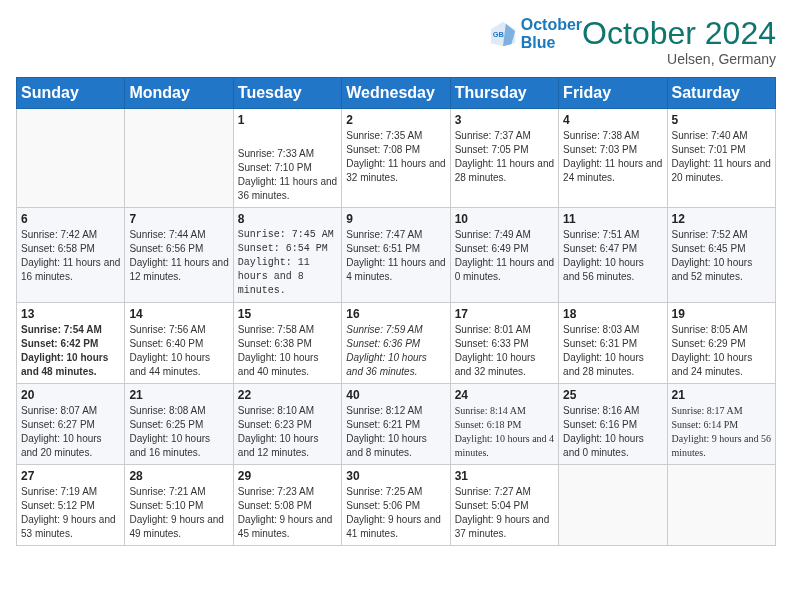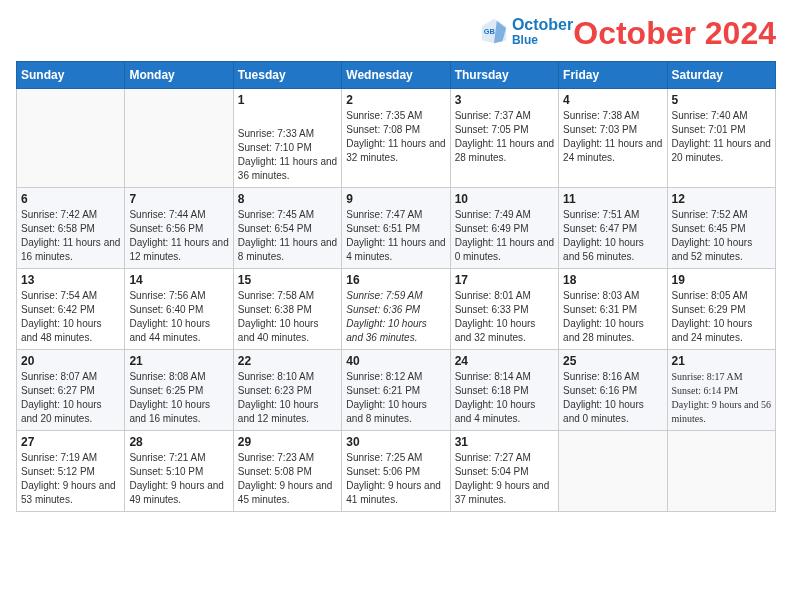--- a/index.html
+++ b/index.html
@@ -23,39 +23,39 @@
     }
     .logo-icon {
       width: 28px;
       height: 28px;
     }
     .title-block {
       text-align: right;
     }
     .month-title {
       font-size: 32px;
-      font-weight: 700;
-      color: #ef4444;
+      font-weight: 400;
+      color: #0f766e;
       line-height: 1.1;
     }
     .location {
       font-size: 14px;
       color: #555;
     }
     .calendar {
       width: 100%;
       border-collapse: collapse;
       font-size: 11px;
     }
     .calendar th {
       background: #2176c7;
       color: #fff;
       padding: 6px 4px;
       text-align: left;
-      font-size: 12px;
+      font-size: 16px;
       font-weight: 600;
       border: 1px solid #1a65a8;
     }
     .calendar td {
       border: 1px solid #ccc;
       vertical-align: top;
       padding: 4px 4px 4px 4px;
       width: calc(100% / 7);
       min-height: 80px;
       background: #fff;
@@ -83,25 +83,26 @@
 
 <div class="header">
   <div class="logo">
     <svg class="logo-icon" viewBox="0 0 30 30" xmlns="http://www.w3.org/2000/svg">
       <polygon points="15,2 28,10 28,25 15,28 2,25 2,10" fill="#2176c7" opacity="0.15"></polygon>
       <polygon points="18,4 28,12 24,26 15,28" fill="#2176c7" opacity="0.5"></polygon>
       <text x="4" y="18" font-size="8" fill="#2176c7" font-weight="bold">GB</text>
     </svg>
     <div>
       <div style="font-size:16px;font-weight:bold;color:#1a7abf;line-height:1.1;">October</div>
-      <div style="font-size:12px;font-weight:bold;color:#1a7abf;line-height:1.1;">Blue</div>
+      <div style="font-size:16px;font-weight:bold;color:#1a7abf;line-height:1.1;">Blue</div>
     </div>
   </div>
   <div class="title-block">
     <div class="month-title">October 2024</div>
+    <div class="location">Uelsen, Germany</div>
   </div>
 </div>
 
 <table class="calendar">
   <thead>
     <tr>
     <th>Sunday</th>
         <th>Monday</th>
         <th>Tuesday</th>
         <th>Wednesday</th>
@@ -153,21 +154,21 @@
 Daylight: 11 hours and 16 minutes.</div>
         </td>
         <td>
           <div class="day-num">7</div>
           <div class="cell-text" style="white-space: pre-wrap;">Sunrise: 7:44 AM
 Sunset: 6:56 PM
 Daylight: 11 hours and 12 minutes.</div>
         </td>
         <td>
           <div class="day-num">8</div>
-          <div class="cell-text" style="white-space: pre-wrap;">Sunrise: 7:45 AM
+          <div class="cell-text" style="white-space: pre-wrap; font-family: Liberation Mono, monospace;">Sunrise: 7:45 AM
 Sunset: 6:54 PM
 Daylight: 11 hours and 8 minutes.</div>
         </td>
         <td>
           <div class="day-num">9</div>
           <div class="cell-text" style="white-space: pre-wrap;">Sunrise: 7:47 AM
 Sunset: 6:51 PM
 Daylight: 11 hours and 4 minutes.</div>
         </td>
         <td>
@@ -185,21 +186,21 @@
         <td>
           <div class="day-num">12</div>
           <div class="cell-text" style="white-space: pre-wrap;">Sunrise: 7:52 AM
 Sunset: 6:45 PM
 Daylight: 10 hours and 52 minutes.</div>
         </td>
       </tr>
       <tr>
         <td>
           <div class="day-num">13</div>
-          <div class="cell-text" style="white-space: pre-wrap;">Sunrise: 7:54 AM
+          <div class="cell-text" style="white-space: pre-wrap; font-weight: bold;">Sunrise: 7:54 AM
 Sunset: 6:42 PM
 Daylight: 10 hours and 48 minutes.</div>
         </td>
         <td>
           <div class="day-num">14</div>
           <div class="cell-text" style="white-space: pre-wrap;">Sunrise: 7:56 AM
 Sunset: 6:40 PM
 Daylight: 10 hours and 44 minutes.</div>
         </td>
         <td>
@@ -253,21 +254,21 @@
 Daylight: 10 hours and 12 minutes.</div>
         </td>
         <td>
           <div class="day-num">40</div>
           <div class="cell-text" style="white-space: pre-wrap;">Sunrise: 8:12 AM
 Sunset: 6:21 PM
 Daylight: 10 hours and 8 minutes.</div>
         </td>
         <td>
           <div class="day-num">24</div>
-          <div class="cell-text" style="white-space: pre-wrap;">Sunrise: 8:14 AM
+          <div class="cell-text" style="white-space: pre-wrap; font-family: Liberation Serif, serif;">Sunrise: 8:14 AM
 Sunset: 6:18 PM
 Daylight: 10 hours and 4 minutes.</div>
         </td>
         <td>
           <div class="day-num">25</div>
           <div class="cell-text" style="white-space: pre-wrap;">Sunrise: 8:16 AM
 Sunset: 6:16 PM
 Daylight: 10 hours and 0 minutes.</div>
         </td>
         <td>

